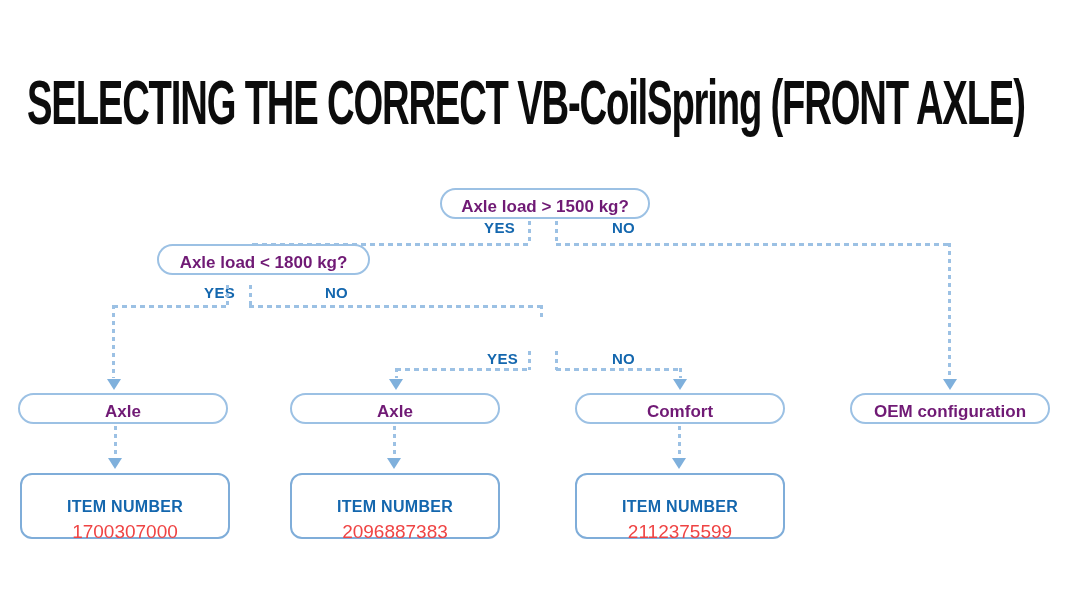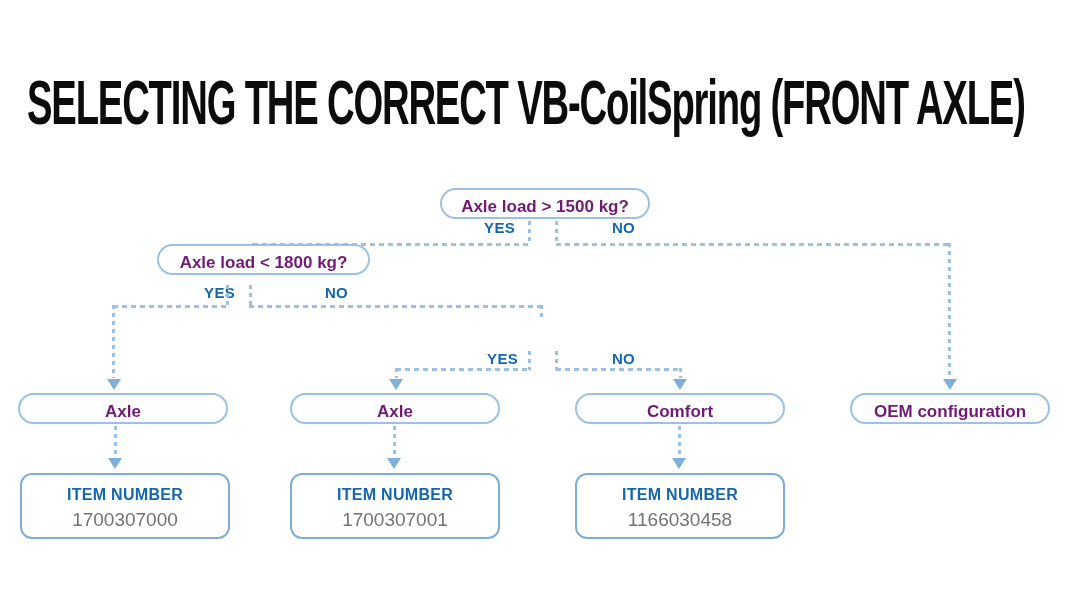--- a/index.html
+++ b/index.html
@@ -24,24 +24,24 @@
   }
   .hdash{position:absolute;height:3px;background:repeating-linear-gradient(90deg,#9cc1e4 0 5px,transparent 5px 9px);}
   .vdash{position:absolute;width:3px;background:repeating-linear-gradient(180deg,#9cc1e4 0 4px,transparent 4px 8px);}
   .arrow{
     position:absolute;width:0;height:0;
     border-left:7px solid transparent;border-right:7px solid transparent;
     border-top:11px solid #7fb0dc;
   }
   .itembox{
     position:absolute;box-sizing:border-box;width:210px;height:66px;background:#fff;
-    border:2px solid #7fadd9;border-radius:12px;text-align:center;padding-top:11px;
+    border:2px solid #7fadd9;border-radius:12px;text-align:center;padding-top:23px;
   }
   .item-label{color:#1467ae;font-weight:bold;font-size:16px;letter-spacing:.3px;}
-  .item-number{color:#737373;font-size:19px;margin-top:5px;}
+  .item-number{color:#ef4444;font-size:19px;margin-top:5px;}
 </style>
 </head>
 <body>
 
 <div class="canvas">
 
   <h1 class="title">SELECTING THE CORRECT VB-CoilSpring (FRONT AXLE)</h1>
 
   <div class="node" style="left:440px;top:188px;width:210px;">
     <span>Axle load &gt; 1500 kg?</span>
@@ -102,20 +102,20 @@
   <i class="arrow" style="left:387px;top:458px;"></i>
   <i class="vdash" style="left:678px;top:426px;height:31px;"></i>
   <i class="arrow" style="left:672px;top:458px;"></i>
 
   <div class="itembox" style="left:20px;top:473px;">
     <div class="item-label">ITEM NUMBER</div>
     <div class="item-number">1700307000</div>
   </div>
   <div class="itembox" style="left:290px;top:473px;">
     <div class="item-label">ITEM NUMBER</div>
-    <div class="item-number">1700307001</div>
+    <div class="item-number">2096887383</div>
   </div>
   <div class="itembox" style="left:575px;top:473px;">
     <div class="item-label">ITEM NUMBER</div>
-    <div class="item-number">1166030458</div>
+    <div class="item-number">2112375599</div>
   </div>
 
 </div>
 
 </body></html>

